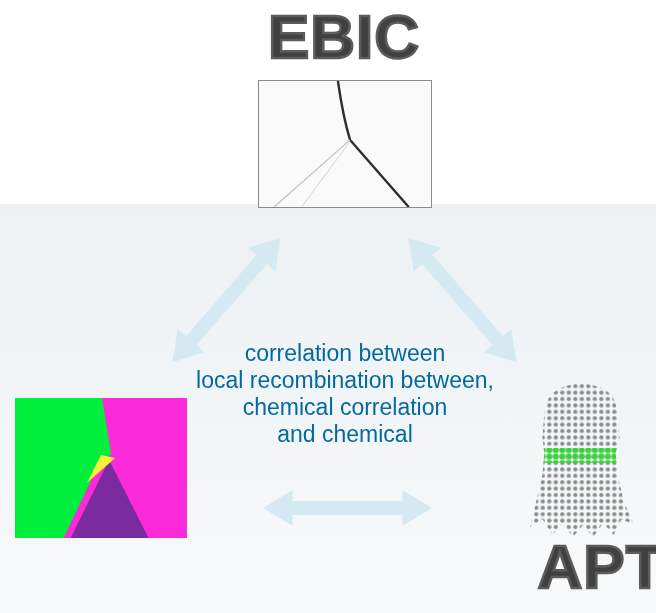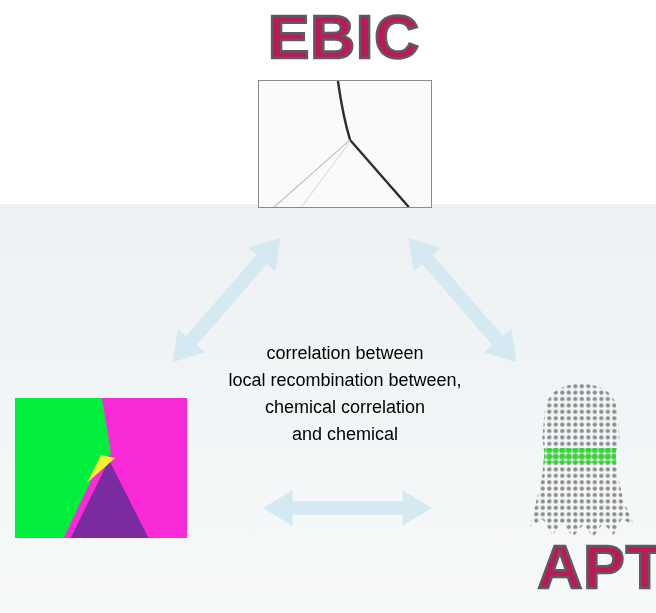--- a/index.html
+++ b/index.html
@@ -7,41 +7,41 @@
     position:relative;width:656px;height:613px;overflow:hidden;
     font-family:"Liberation Sans",sans-serif;background:#ffffff;
   }
   .lower-panel{
     position:absolute;left:0;top:204px;width:656px;height:409px;
     background:linear-gradient(#edf1f3,#f7f9fa);
   }
   .big-title{
     position:absolute;
     font-size:62px;font-weight:bold;line-height:1;
-    color:#be185d;
+    color:#404040;
     -webkit-text-stroke:2.5px #5c5c5c;
     text-align:center;letter-spacing:1px;
     user-select:none;
   }
   #ebic-title{left:168px;top:6px;width:352px;}
   #ebsd-title{left:0px;top:536px;width:218px;}
   #apt-title{left:522px;top:536px;width:158px;}
   .micrograph{
     position:absolute;display:block;
   }
   #ebic-image{left:258px;top:80px;width:172px;height:126px;background:#fafafa;border:1px solid #8a8a8a;}
   #ebsd-image{left:15px;top:398px;width:172px;height:140px;}
   #apt-image{left:520px;top:383px;width:122px;height:158px;}
   .arrow{position:absolute;}
   #arrow-ebic-ebsd{left:144px;top:278px;width:165px;height:44px;transform:rotate(131deg);}
   #arrow-ebic-apt{left:380px;top:278px;width:165px;height:44px;transform:rotate(49deg);}
   #arrow-ebsd-apt{left:263px;top:486px;width:169px;height:44px;}
   .center-text{
     position:absolute;left:150px;top:340px;width:390px;
-    text-align:center;color:#000000;font-size:18px;line-height:27px;
+    text-align:center;color:#0369a1;font-size:23px;line-height:27px;
   }
 </style>
 </head>
 <body>
 
 <div id="stage">
 
   <div class="lower-panel"></div>
 
   <div id="ebic-title" class="big-title">EBIC</div>

